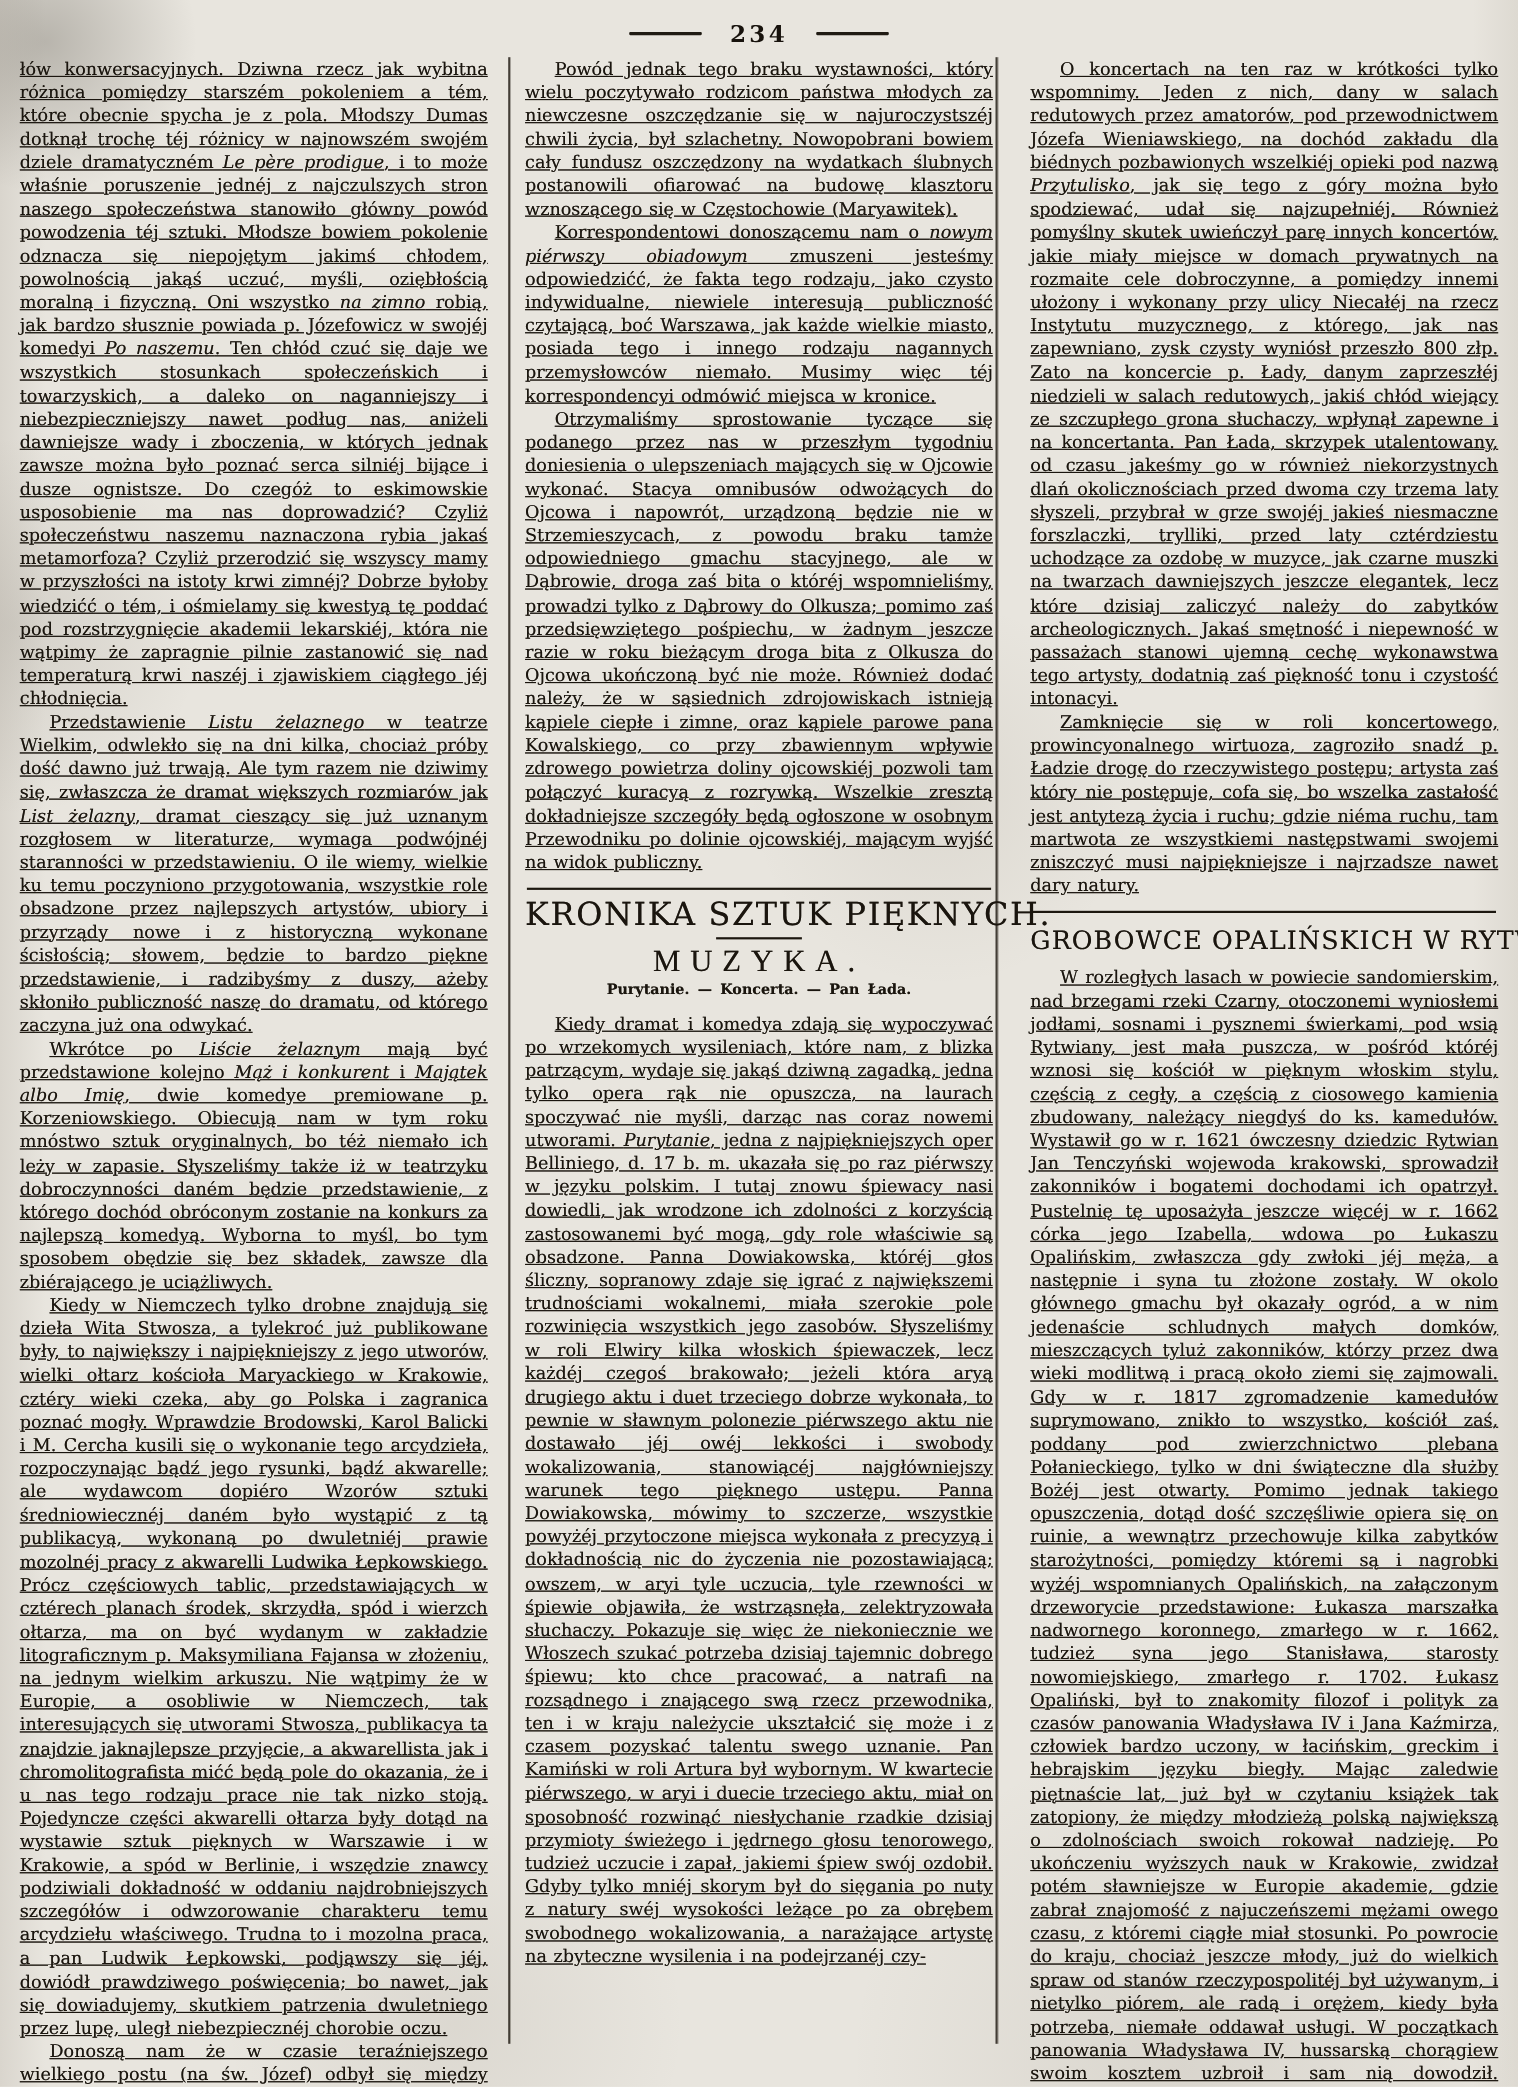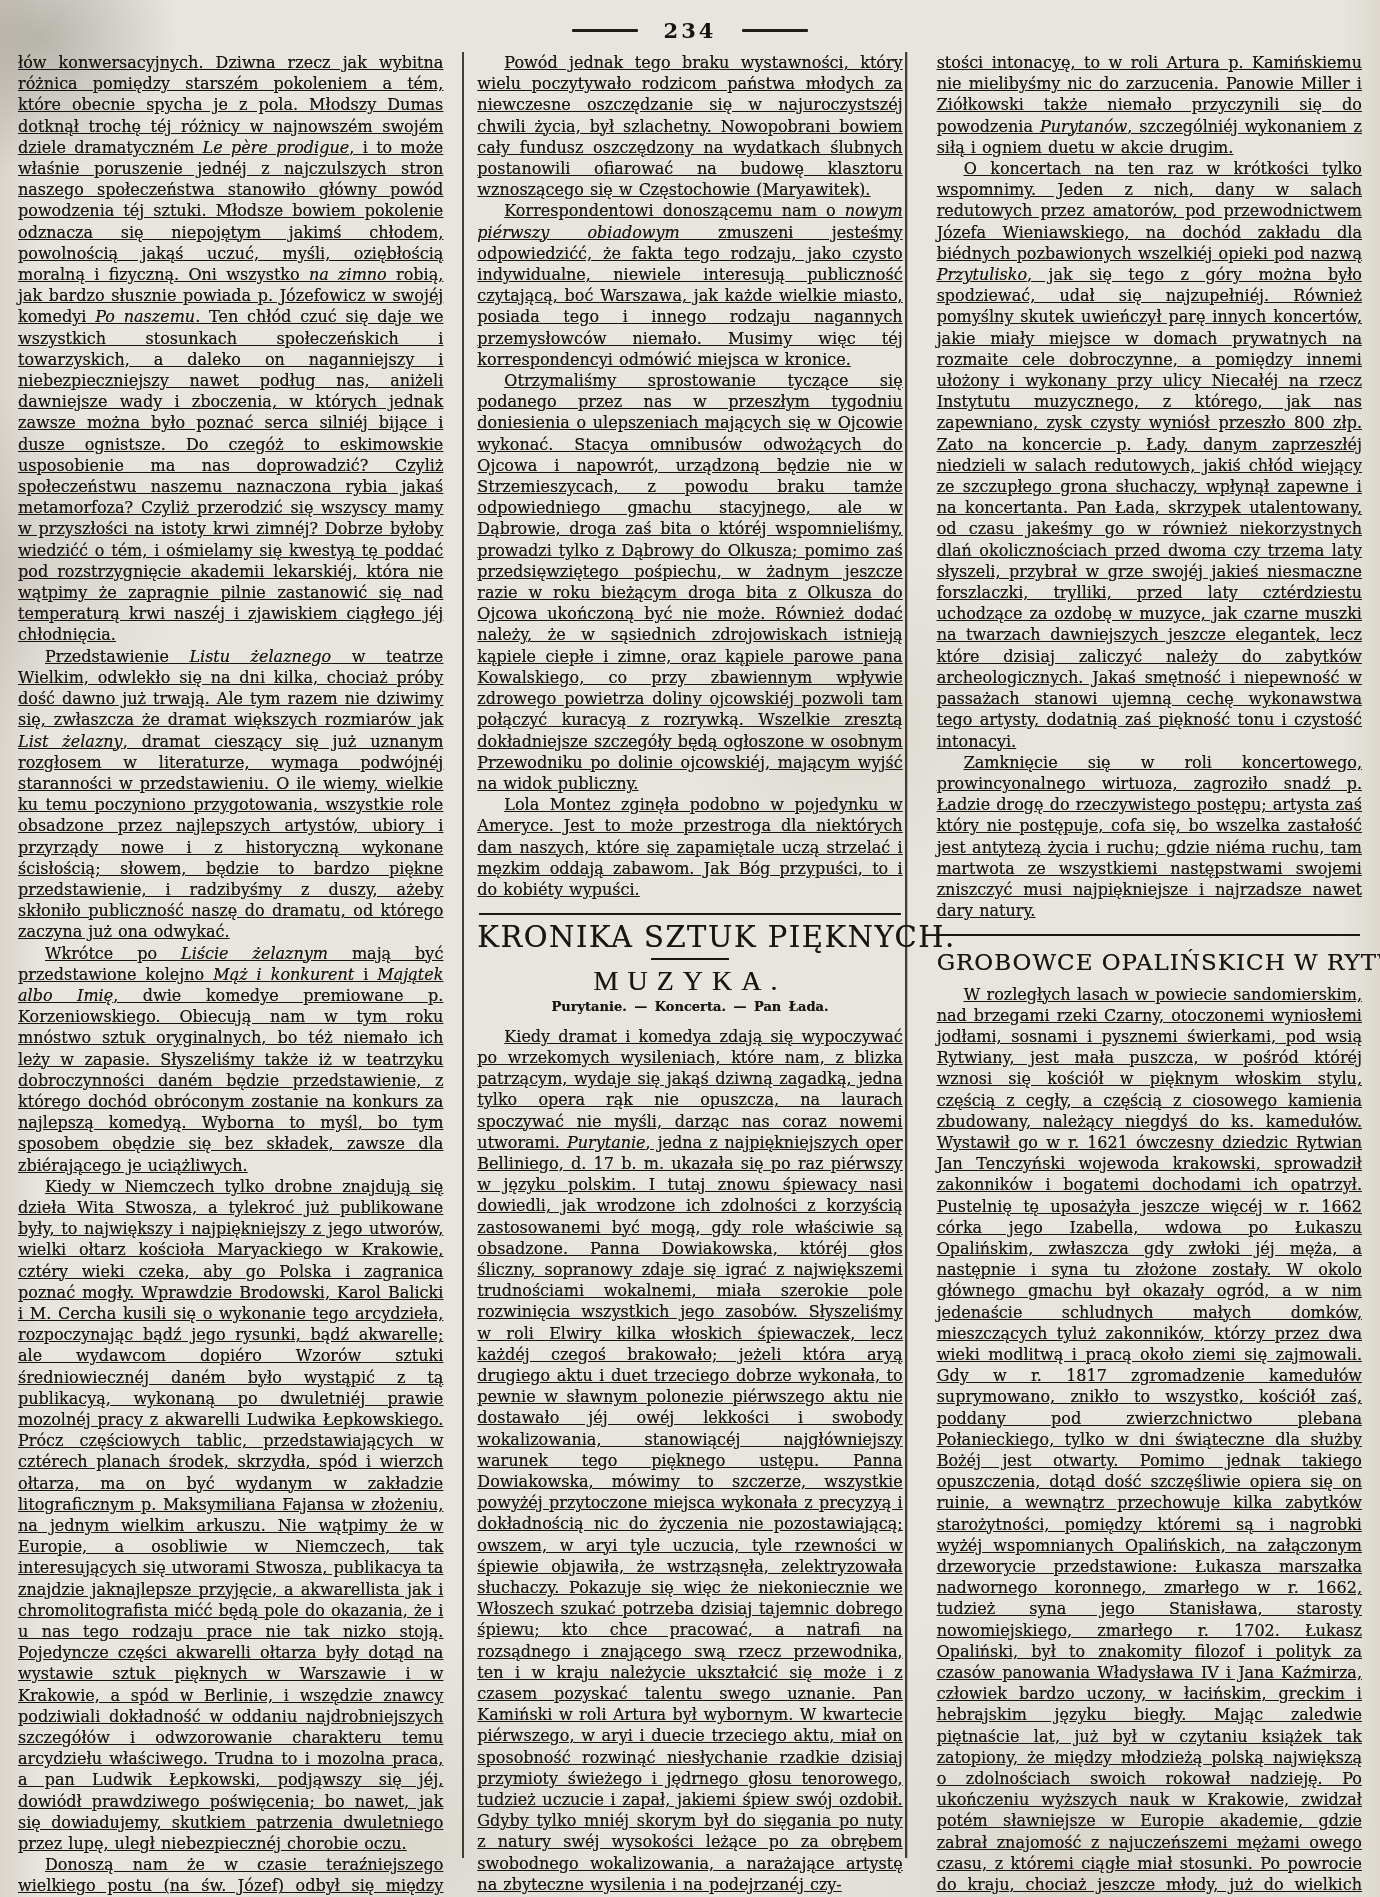--- a/index.html
+++ b/index.html
@@ -58,30 +58,28 @@
         <p class="noindent">łów konwersacyjnych. Dziwna rzecz jak wybitna różnica pomiędzy starszém pokoleniem a tém, które obecnie spycha je z pola. Młodszy Dumas dotknął trochę téj różnicy w najnowszém swojém dziele dramatyczném <span class="it">Le père prodigue</span>, i to może właśnie poruszenie jednéj z najczulszych stron naszego społeczeństwa stanowiło główny powód powodzenia téj sztuki. Młodsze bowiem pokolenie odznacza się niepojętym jakimś chłodem, powolnością jakąś uczuć, myśli, oziębłością moralną i fizyczną. Oni wszystko <span class="it">na zimno</span> robią, jak bardzo słusznie powiada p. Józefowicz w swojéj komedyi <span class="it">Po naszemu</span>. Ten chłód czuć się daje we wszystkich stosunkach społeczeńskich i towarzyskich, a daleko on naganniejszy i niebezpieczniejszy nawet podług nas, aniżeli dawniejsze wady i zboczenia, w których jednak zawsze można było poznać serca silniéj bijące i dusze ognistsze. Do czegóż to eskimowskie usposobienie ma nas doprowadzić? Czyliż społeczeństwu naszemu naznaczona rybia jakaś metamorfoza? Czyliż przerodzić się wszyscy mamy w przyszłości na istoty krwi zimnéj? Dobrze byłoby wiedzićć o tém, i ośmielamy się kwestyą tę poddać pod rozstrzygnięcie akademii lekarskiéj, która nie wątpimy że zapragnie pilnie zastanowić się nad temperaturą krwi naszéj i zjawiskiem ciągłego jéj chłodnięcia.</p>
         <p>Przedstawienie <span class="it">Listu żelaznego</span> w teatrze Wielkim, odwlekło się na dni kilka, chociaż próby dość dawno już trwają. Ale tym razem nie dziwimy się, zwłaszcza że dramat większych rozmiarów jak <span class="it">List żelazny</span>, dramat cieszący się już uznanym rozgłosem w literaturze, wymaga podwójnéj staranności w przedstawieniu. O ile wiemy, wielkie ku temu poczyniono przygotowania, wszystkie role obsadzone przez najlepszych artystów, ubiory i przyrządy nowe i z historyczną wykonane ścisłością; słowem, będzie to bardzo piękne przedstawienie, i radzibyśmy z duszy, ażeby skłoniło publiczność naszę do dramatu, od którego zaczyna już ona odwykać.</p>
         <p>Wkrótce po <span class="it">Liście żelaznym</span> mają być przedstawione kolejno <span class="it">Mąż i konkurent</span> i <span class="it">Majątek albo Imię</span>, dwie komedye premiowane p. Korzeniowskiego. Obiecują nam w tym roku mnóstwo sztuk oryginalnych, bo téż niemało ich leży w zapasie. Słyszeliśmy także iż w teatrzyku dobroczynności daném będzie przedstawienie, z którego dochód obróconym zostanie na konkurs za najlepszą komedyą. Wyborna to myśl, bo tym sposobem obędzie się bez składek, zawsze dla zbiérającego je uciążliwych.</p>
         <p>Kiedy w Niemczech tylko drobne znajdują się dzieła Wita Stwosza, a tylekroć już publikowane były, to największy i najpiękniejszy z jego utworów, wielki ołtarz kościoła Maryackiego w Krakowie, cztéry wieki czeka, aby go Polska i zagranica poznać mogły. Wprawdzie Brodowski, Karol Balicki i M. Cercha kusili się o wykonanie tego arcydzieła, rozpoczynając bądź jego rysunki, bądź akwarelle; ale wydawcom dopiéro Wzorów sztuki średniowiecznéj daném było wystąpić z tą publikacyą, wykonaną po dwuletniéj prawie mozolnéj pracy z akwarelli Ludwika Łepkowskiego. Prócz częściowych tablic, przedstawiających w cztérech planach środek, skrzydła, spód i wierzch ołtarza, ma on być wydanym w zakładzie litograficznym p. Maksymiliana Fajansa w złożeniu, na jednym wielkim arkuszu. Nie wątpimy że w Europie, a osobliwie w Niemczech, tak interesujących się utworami Stwosza, publikacya ta znajdzie jaknajlepsze przyjęcie, a akwarellista jak i chromolitografista mićć będą pole do okazania, że i u nas tego rodzaju prace nie tak nizko stoją. Pojedyncze części akwarelli ołtarza były dotąd na wystawie sztuk pięknych w Warszawie i w Krakowie, a spód w Berlinie, i wszędzie znawcy podziwiali dokładność w oddaniu najdrobniejszych szczegółów i odwzorowanie charakteru temu arcydziełu właściwego. Trudna to i mozolna praca, a pan Ludwik Łepkowski, podjąwszy się jéj, dowiódł prawdziwego poświęcenia; bo nawet, jak się dowiadujemy, skutkiem patrzenia dwuletniego przez lupę, uległ niebezpiecznéj chorobie oczu.</p>
         <p>Donoszą nam że w czasie teraźniejszego wielkiego postu (na św. Józef) odbył się między innemi ślub dość zamożnéj pary tak cicho i tajemnie, że nikt oprócz najbliższych krewnych nie wiedział o nim. Skromność i oszczędność były tu także na piérwszym względzie, nie było żadnéj świetności ani okazałości zewnętrznéj, ciche błogosławieństwo kapłana połączyło nowożeńców, a serdeczna familijna wieczerza zakończyła obrzęd.</p>
       </div>
     <div class="col">
         <p>Powód jednak tego braku wystawności, który wielu poczytywało rodzicom państwa młodych za niewczesne oszczędzanie się w najuroczystszéj chwili życia, był szlachetny. Nowopobrani bowiem cały fundusz oszczędzony na wydatkach ślubnych postanowili ofiarować na budowę klasztoru wznoszącego się w Częstochowie (Maryawitek).</p>
         <p>Korrespondentowi donoszącemu nam o <span class="it">nowym piérwszy obiadowym</span> zmuszeni jesteśmy odpowiedzićć, że fakta tego rodzaju, jako czysto indywidualne, niewiele interesują publiczność czytającą, boć Warszawa, jak każde wielkie miasto, posiada tego i innego rodzaju nagannych przemysłowców niemało. Musimy więc téj korrespondencyi odmówić miejsca w kronice.</p>
         <p>Otrzymaliśmy sprostowanie tyczące się podanego przez nas w przeszłym tygodniu doniesienia o ulepszeniach mających się w Ojcowie wykonać. Stacya omnibusów odwożących do Ojcowa i napowrót, urządzoną będzie nie w Strzemieszycach, z powodu braku tamże odpowiedniego gmachu stacyjnego, ale w Dąbrowie, droga zaś bita o któréj wspomnieliśmy, prowadzi tylko z Dąbrowy do Olkusza; pomimo zaś przedsięwziętego pośpiechu, w żadnym jeszcze razie w roku bieżącym droga bita z Olkusza do Ojcowa ukończoną być nie może. Również dodać należy, że w sąsiednich zdrojowiskach istnieją kąpiele ciepłe i zimne, oraz kąpiele parowe pana Kowalskiego, co przy zbawiennym wpływie zdrowego powietrza doliny ojcowskiéj pozwoli tam połączyć kuracyą z rozrywką. Wszelkie zresztą dokładniejsze szczegóły będą ogłoszone w osobnym Przewodniku po dolinie ojcowskiéj, mającym wyjść na widok publiczny.</p>
-        <p>Lola Montez zginęła podobno w pojedynku w Ameryce. Jest to może przestroga dla niektórych dam naszych, które się zapamiętale uczą strzelać i męzkim oddają zabawom. Jak Bóg przypuści, to i do kobiéty wypuści.</p>
         <div class="rule"></div>
         <div class="h1">KRONIKA SZTUK PIĘKNYCH.</div>
         <div class="shortrule"></div>
         <div class="h2">MUZYKA.</div>
         <div class="byline">Purytanie. — Koncerta. — Pan Łada.</div>
         <p>Kiedy dramat i komedya zdają się wypoczywać po wrzekomych wysileniach, które nam, z blizka patrzącym, wydaje się jakąś dziwną zagadką, jedna tylko opera rąk nie opuszcza, na laurach spoczywać nie myśli, darząc nas coraz nowemi utworami. <span class="it">Purytanie</span>, jedna z najpiękniejszych oper Belliniego, d. 17 b. m. ukazała się po raz piérwszy w języku polskim. I tutaj znowu śpiewacy nasi dowiedli, jak wrodzone ich zdolności z korzyścią zastosowanemi być mogą, gdy role właściwie są obsadzone. Panna Dowiakowska, któréj głos śliczny, sopranowy zdaje się igrać z największemi trudnościami wokalnemi, miała szerokie pole rozwinięcia wszystkich jego zasobów. Słyszeliśmy w roli Elwiry kilka włoskich śpiewaczek, lecz każdéj czegoś brakowało; jeżeli która aryą drugiego aktu i duet trzeciego dobrze wykonała, to pewnie w sławnym polonezie piérwszego aktu nie dostawało jéj owéj lekkości i swobody wokalizowania, stanowiącéj najgłówniejszy warunek tego pięknego ustępu. Panna Dowiakowska, mówimy to szczerze, wszystkie powyżéj przytoczone miejsca wykonała z precyzyą i dokładnością nic do życzenia nie pozostawiającą; owszem, w aryi tyle uczucia, tyle rzewności w śpiewie objawiła, że wstrząsnęła, zelektryzowała słuchaczy. Pokazuje się więc że niekoniecznie we Włoszech szukać potrzeba dzisiaj tajemnic dobrego śpiewu; kto chce pracować, a natrafi na rozsądnego i znającego swą rzecz przewodnika, ten i w kraju należycie ukształcić się może i z czasem pozyskać talentu swego uznanie. Pan Kamiński w roli Artura był wybornym. W kwartecie piérwszego, w aryi i duecie trzeciego aktu, miał on sposobność rozwinąć niesłychanie rzadkie dzisiaj przymioty świeżego i jędrnego głosu tenorowego, tudzież uczucie i zapał, jakiemi śpiew swój ozdobił. Gdyby tylko mniéj skorym był do sięgania po nuty z natury swéj wysokości leżące po za obrębem swobodnego wokalizowania, a narażające artystę na zbyteczne wysilenia i na podejrzanéj czy-</p>
       </div>
     <div class="col">
-        <p class="noindent">stości intonacyę, to w roli Artura p. Kamińskiemu nie mielibyśmy nic do zarzucenia. Panowie Miller i Ziółkowski także niemało przyczynili się do powodzenia <span class="it">Purytanów</span>, szczególniéj wykonaniem z siłą i ogniem duetu w akcie drugim.</p>
         <p>O koncertach na ten raz w krótkości tylko wspomnimy. Jeden z nich, dany w salach redutowych przez amatorów, pod przewodnictwem Józefa Wieniawskiego, na dochód zakładu dla biédnych pozbawionych wszelkiéj opieki pod nazwą <span class="it">Przytulisko</span>, jak się tego z góry można było spodziewać, udał się najzupełniéj. Również pomyślny skutek uwieńczył parę innych koncertów, jakie miały miejsce w domach prywatnych na rozmaite cele dobroczynne, a pomiędzy innemi ułożony i wykonany przy ulicy Niecałéj na rzecz Instytutu muzycznego, z którego, jak nas zapewniano, zysk czysty wyniósł przeszło 800 złp. Zato na koncercie p. Łady, danym zaprzeszłéj niedzieli w salach redutowych, jakiś chłód wiejący ze szczupłego grona słuchaczy, wpłynął zapewne i na koncertanta. Pan Łada, skrzypek utalentowany, od czasu jakeśmy go w również niekorzystnych dlań okolicznościach przed dwoma czy trzema laty słyszeli, przybrał w grze swojéj jakieś niesmaczne forszlaczki, trylliki, przed laty cztérdziestu uchodzące za ozdobę w muzyce, jak czarne muszki na twarzach dawniejszych jeszcze elegantek, lecz które dzisiaj zaliczyć należy do zabytków archeologicznych. Jakaś smętność i niepewność w passażach stanowi ujemną cechę wykonawstwa tego artysty, dodatnią zaś piękność tonu i czystość intonacyi.</p>
         <p>Zamknięcie się w roli koncertowego, prowincyonalnego wirtuoza, zagroziło snadź p. Ładzie drogę do rzeczywistego postępu; artysta zaś który nie postępuje, cofa się, bo wszelka zastałość jest antytezą życia i ruchu; gdzie niéma ruchu, tam martwota ze wszystkiemi następstwami swojemi zniszczyć musi najpiękniejsze i najrzadsze nawet dary natury.</p>
         <div class="rule"></div>
         <div class="h3">GROBOWCE OPALIŃSKICH W RYTWIANACH.</div>
         <p>W rozległych lasach w powiecie sandomierskim, nad brzegami rzeki Czarny, otoczonemi wyniosłemi jodłami, sosnami i pysznemi świerkami, pod wsią Rytwiany, jest mała puszcza, w pośród któréj wznosi się kościół w pięknym włoskim stylu, częścią z cegły, a częścią z ciosowego kamienia zbudowany, należący niegdyś do ks. kamedułów. Wystawił go w r. 1621 ówczesny dziedzic Rytwian Jan Tenczyński wojewoda krakowski, sprowadził zakonników i bogatemi dochodami ich opatrzył. Pustelnię tę uposażyła jeszcze więcéj w r. 1662 córka jego Izabella, wdowa po Łukaszu Opalińskim, zwłaszcza gdy zwłoki jéj męża, a następnie i syna tu złożone zostały. W okolo głównego gmachu był okazały ogród, a w nim jedenaście schludnych małych domków, mieszczących tyluż zakonników, którzy przez dwa wieki modlitwą i pracą około ziemi się zajmowali. Gdy w r. 1817 zgromadzenie kamedułów suprymowano, znikło to wszystko, kościół zaś, poddany pod zwierzchnictwo plebana Połanieckiego, tylko w dni świąteczne dla służby Bożéj jest otwarty. Pomimo jednak takiego opuszczenia, dotąd dość szczęśliwie opiera się on ruinie, a wewnątrz przechowuje kilka zabytków starożytności, pomiędzy któremi są i nagrobki wyżéj wspomnianych Opalińskich, na załączonym drzeworycie przedstawione: Łukasza marszałka nadwornego koronnego, zmarłego w r. 1662, tudzież syna jego Stanisława, starosty nowomiejskiego, zmarłego r. 1702. Łukasz Opaliński, był to znakomity filozof i polityk za czasów panowania Władysława IV i Jana Kaźmirza, człowiek bardzo uczony, w łacińskim, greckim i hebrajskim języku biegły. Mając zaledwie piętnaście lat, już był w czytaniu książek tak zatopiony, że między młodzieżą polską największą o zdolnościach swoich rokował nadzieję. Po ukończeniu wyższych nauk w Krakowie, zwidzał potém sławniejsze w Europie akademie, gdzie zabrał znajomość z najuczeńszemi mężami owego czasu, z któremi ciągłe miał stosunki. Po powrocie do kraju, chociaż jeszcze młody, już do wielkich spraw od stanów rzeczypospolitéj był używanym, i nietylko piórem, ale radą i orężem, kiedy była potrzeba, niemałe oddawał usługi. W początkach panowania Władysława IV, hussarską chorągiew swoim kosztem uzbroił i sam nią dowodził. Podobnież na zborowską wyprawę niemały poczet ludzi wojskowych swym kosztem przyprowadził. W r. 1655 pod-</p>
       </div>
   </div>
 
   <div class="vrule v1"></div>
   <div class="vrule v2"></div>

